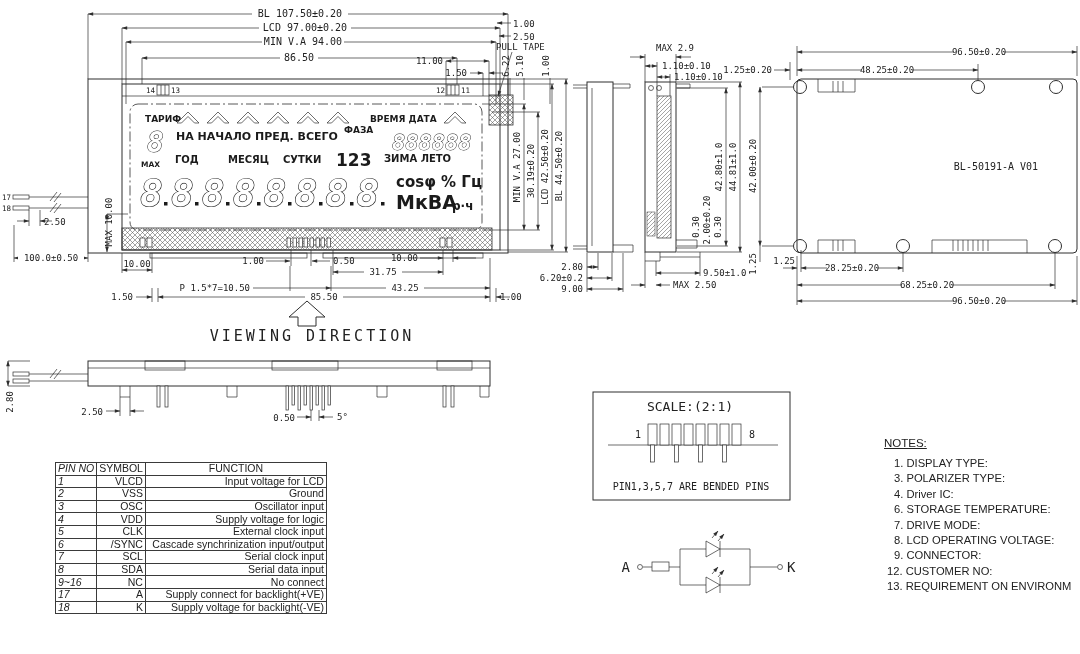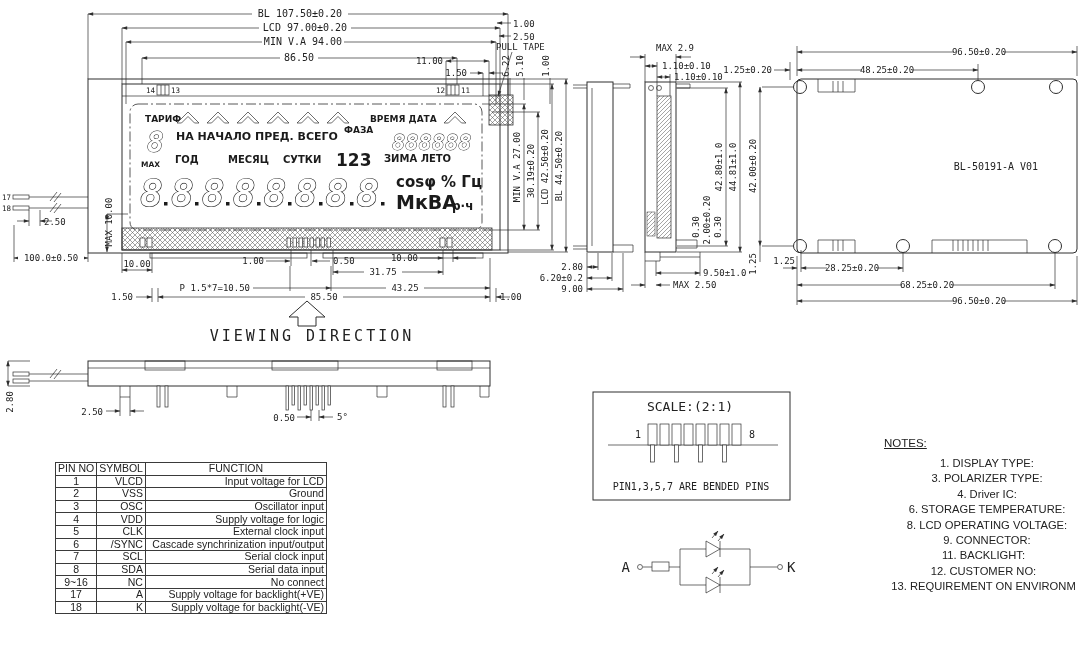--- a/index.html
+++ b/index.html
@@ -16,24 +16,24 @@
   svg .t9{font:9px "DejaVu Sans Mono",monospace;}
   svg .t7{font:7.5px "DejaVu Sans Mono",monospace;}
   svg .tm{text-anchor:middle;} svg .te{text-anchor:end;}
   svg .vd{font:15px "DejaVu Sans Mono",monospace;letter-spacing:3px;}
   svg .lcd{font-family:"DejaVu Sans",sans-serif;font-weight:bold;fill:#1b1b1b;}
   svg .seg{font-family:"DejaVu Sans Mono",monospace;font-style:italic;font-weight:bold;fill:#fff;stroke:#1b1b1b;paint-order:stroke;}
   .ptable{position:absolute;left:55px;top:462px;border-collapse:collapse;table-layout:fixed;}
   .ptable td,.ptable th{border:1px solid #3a3a3a;font:10.5px/1.05 "Liberation Sans",sans-serif;font-weight:normal;
     color:#222;padding:0 2px;white-space:nowrap;overflow:visible;height:11.6px;text-align:right;}
   .ptable th{text-align:center;}
-  .ptable .c1{width:36px;text-align:center;} .ptable .c2{width:33px;margin-left:29px;} .ptable .c3{width:176px;}
+  .ptable .c1{width:36px;text-align:left;font-style:italic;} .ptable .c2{width:33px;margin-left:29px;} .ptable .c3{width:176px;}
   .notes{position:absolute;left:884px;top:437px;width:196px;color:#222;}
   .notes .title{font:11.5px "Liberation Sans",sans-serif;margin:0 0 7px 0;text-decoration:underline;}
-  .note-item{font:11.2px/15.4px "Liberation Sans",sans-serif;white-space:nowrap;text-align:center;}
+  .note-item{font:11.2px/15.4px "Liberation Sans",sans-serif;white-space:nowrap;}
   .n1{padding-left:10px;} .n0{padding-left:3px;}
 </style>
 </head>
 <body>
 
 <div id="stage">
 <svg width="1080" height="654" viewBox="0 0 1080 654">
   <defs>
     <marker id="ar" viewBox="0 0 10 8" markerWidth="9" markerHeight="7" refX="9" refY="4" orient="auto-start-reverse">
       <path d="M0.5,1 L9.5,4 L0.5,7 z" fill="#2e2e2e"></path>
@@ -540,35 +540,35 @@
           <td class="c3">Serial data input</td>
         </tr>
   <tr>
           <td class="c1">9~16</td>
           <td class="c2">NC</td>
           <td class="c3">No connect</td>
         </tr>
   <tr>
           <td class="c1">17</td>
           <td class="c2">A</td>
-          <td class="c3">Supply voltage for backlight(+VE)</td>
+          <td class="c3">Supply connect for backlight(+VE)</td>
         </tr>
   <tr>
           <td class="c1">18</td>
           <td class="c2">K</td>
           <td class="c3">Supply voltage for backlight(-VE)</td>
         </tr>
 </tbody>
     </table>
 
 <div class="notes">
   <div class="title">NOTES:</div>
   <div class="note-item n1">1. DISPLAY TYPE:</div>
   <div class="note-item n1">3. POLARIZER TYPE:</div>
   <div class="note-item n1">4. Driver IC:</div>
   <div class="note-item n1">6. STORAGE TEMPERATURE:</div>
+  <div class="note-item n1">7. DRIVE MODE:</div>
   <div class="note-item n1">8. LCD OPERATING VOLTAGE:</div>
   <div class="note-item n1">9. CONNECTOR:</div>
-  <div class="note-item n0">11. BACKLIGHT:</div>
   <div class="note-item n0">12. CUSTOMER NO:</div>
   <div class="note-item n0">13. REQUIREMENT ON ENVIRONM</div>
 </div>
 </div>
 
 </body></html>

